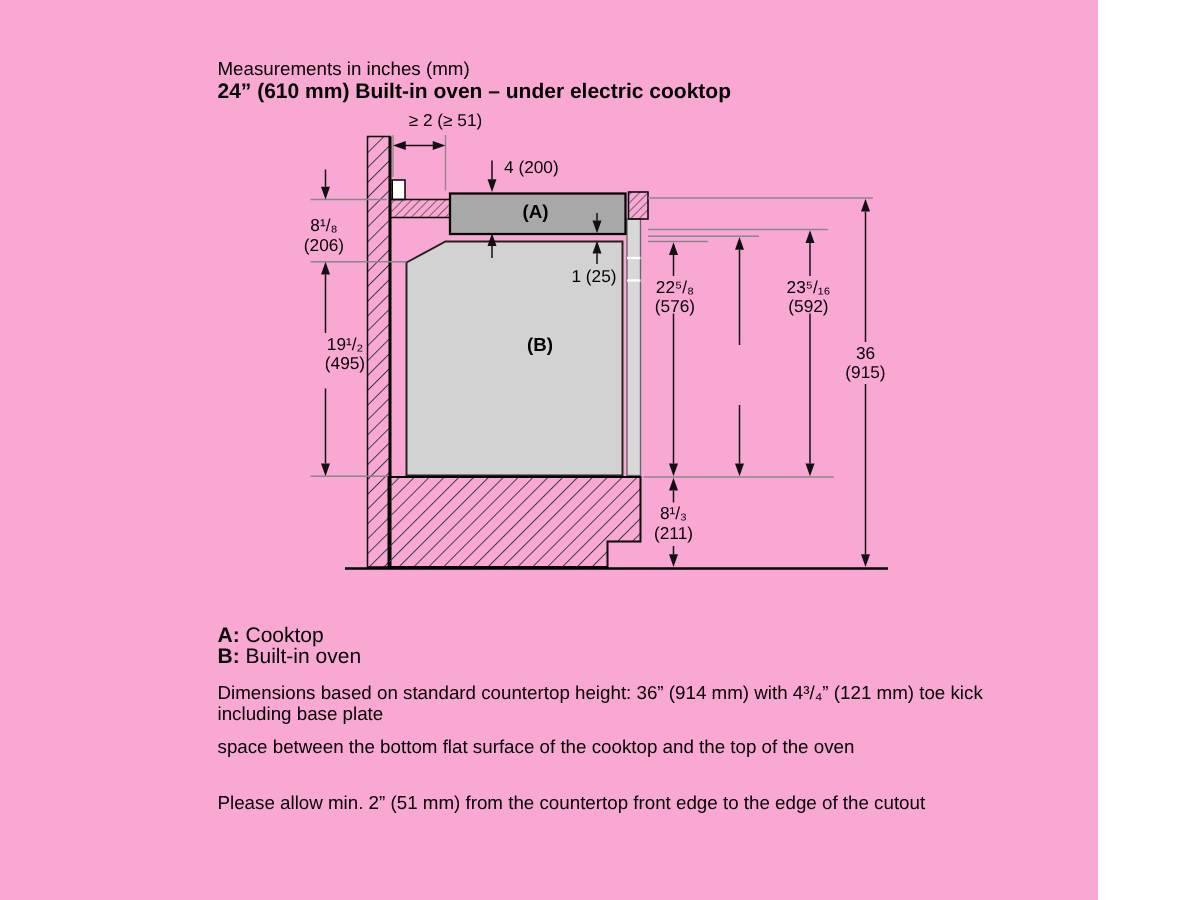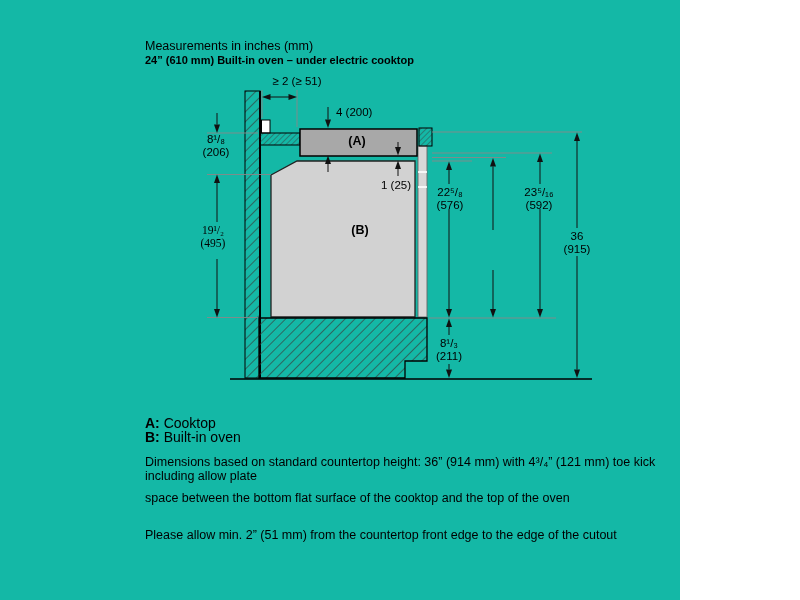--- a/index.html
+++ b/index.html
@@ -1,21 +1,21 @@
 <!DOCTYPE html>
 <html><head>
 <meta charset="utf-8">
 <style>
   html,body{margin:0;padding:0;background:#fff;}
-  #stage{position:relative;width:680px;height:600px;background:#14b8a6;overflow:hidden;
+  #stage{position:relative;width:732px;height:600px;background:#f9a8d4;overflow:hidden;
          font-family:"Liberation Sans","DejaVu Sans",sans-serif;color:#000;}
   #diagram-svg{position:absolute;left:0;top:0;}
   .txt{position:absolute;white-space:pre;}
   .title1{left:145px;top:40px;font-size:12.5px;line-height:13.5px;}
-  .title2{left:145px;top:53.5px;font-size:11px;line-height:13.5px;font-weight:bold;}
+  .title2{left:145px;top:53.5px;font-size:14px;line-height:13.5px;font-weight:bold;}
   .dim{position:absolute;font-size:11.5px;line-height:12.5px;text-align:center;}
   .dim div{white-space:pre;}
   .partlabel{position:absolute;font-size:12.5px;font-weight:bold;text-align:center;width:36px;}
   .legend{position:absolute;left:145px;top:417px;font-size:14px;line-height:13.5px;}
   .legend .key{font-weight:bold;}
   .note{position:absolute;left:145px;font-size:12.5px;line-height:13.5px;}
   .note div{white-space:pre;}
 </style>
 </head>
 <body>
@@ -124,25 +124,25 @@
 
   <div class="dim" style="left:252px;top:75px;width:90px;">
     <div>≥ 2 (≥ 51)</div>
   </div>
   <div class="dim" style="left:336px;top:106px;width:60px;text-align:left;">
     <div>4 (200)</div>
   </div>
   <div class="dim" style="left:366px;top:179px;width:60px;">
     <div>1 (25)</div>
   </div>
-  <div class="dim" style="left:192px;top:133px;width:48px;">
+  <div class="dim" style="left:192px;top:145px;width:48px;">
     <div>8¹/₈</div>
     <div>(206)</div>
   </div>
-  <div class="dim" style="left:184px;top:224px;width:58px;font-family:Liberation Serif, serif;">
+  <div class="dim" style="left:201px;top:224px;width:58px;">
     <div>19¹/₂</div>
     <div>(495)</div>
   </div>
   <div class="dim" style="left:425px;top:337px;width:48px;">
     <div>8¹/₃</div>
     <div>(211)</div>
   </div>
   <div class="dim" style="left:427px;top:186px;width:46px;text-align:center;">
     <div>22⁵/₈</div>
     <div>(576)</div>
@@ -159,21 +159,21 @@
   <div class="partlabel" style="left:339px;top:134px;">(A)</div>
   <div class="partlabel" style="left:342px;top:223px;">(B)</div>
 
   <div class="legend">
     <div><span class="key">A:</span><span> Cooktop</span></div>
     <div><span class="key">B:</span><span> Built-in oven</span></div>
   </div>
 
   <div class="note" style="top:456px;">
     <div>Dimensions based on standard countertop height: 36” (914 mm) with 4³/₄” (121 mm) toe kick</div>
-    <div>including allow plate</div>
+    <div>including base plate</div>
   </div>
   <div class="note" style="top:492px;">
     <div>space between the bottom flat surface of the cooktop and the top of the oven</div>
   </div>
   <div class="note" style="top:529px;">
     <div>Please allow min. 2” (51 mm) from the countertop front edge to the edge of the cutout</div>
   </div>
 
 </div>
 

